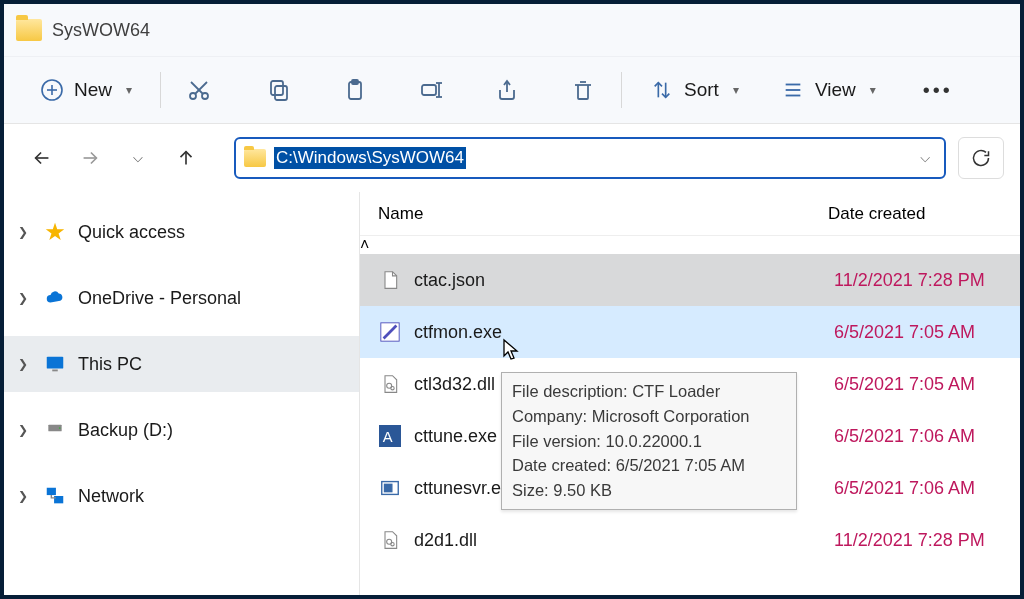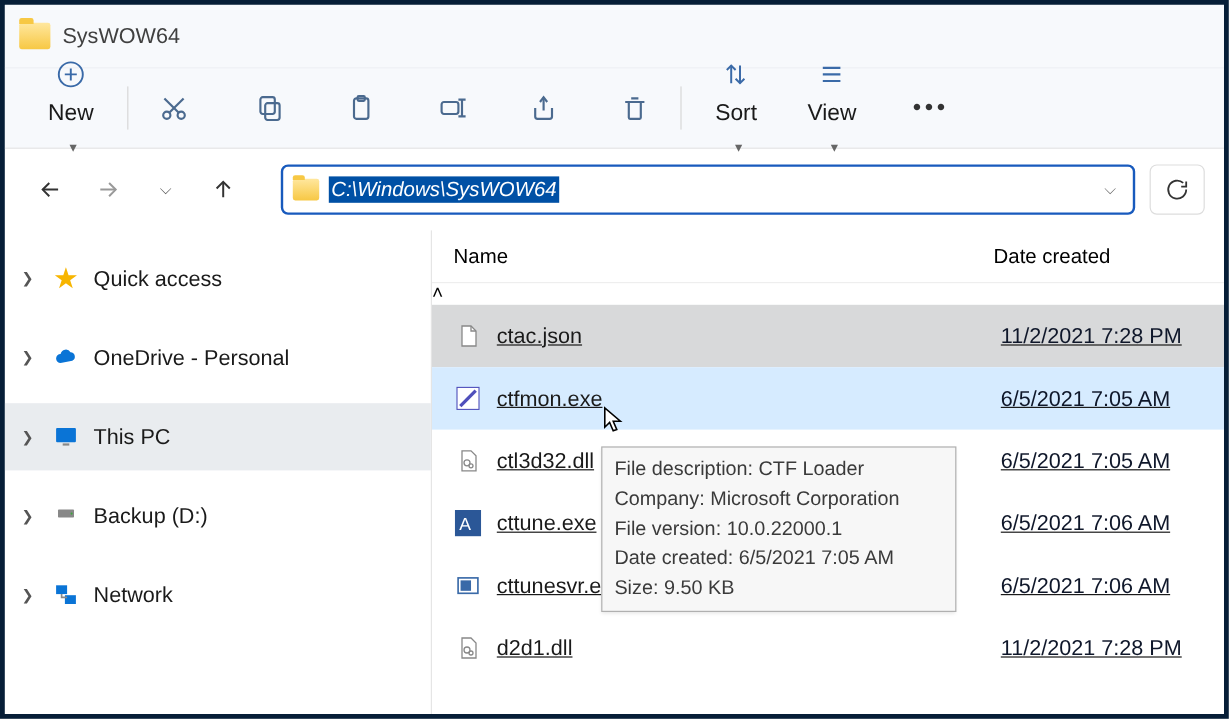--- a/index.html
+++ b/index.html
@@ -4,52 +4,52 @@
 <style>
   * { box-sizing: border-box; margin: 0; padding: 0; font-family: "Segoe UI", sans-serif; }
   body { width: 1024px; height: 599px; background: #fff; border: 4px solid #061e37; overflow: hidden; position: relative; }
   
   .titlebar { height: 52px; background: #f7f9fc; display: flex; align-items: center; padding: 0 12px; gap: 10px; }
   .folder-icon { width: 26px; height: 22px; background: linear-gradient(#ffe79e,#f7c844); border-radius: 2px; position: relative; }
   .folder-icon::before { content:""; position:absolute; top:-4px; left:0; width:12px; height:5px; background:#f7c844; border-radius:2px 2px 0 0; }
   .title-text { font-size: 18px; color: #404040; }
   
   .toolbar { height: 68px; background: #f7f9fc; border-bottom: 1px solid #e5e5e5; display: flex; align-items: center; padding: 0 24px; gap: 0; border-top: 1px solid #eef0f4;}
-  .tbtn { display: flex; align-items: center; gap: 10px; padding: 8px 12px; border-radius: 6px; color: #1a1a1a; font-size: 19px; cursor: default; background: transparent; border: none; flex-direction: column; }
+  .tbtn { display: flex; align-items: center; gap: 10px; padding: 8px 12px; border-radius: 6px; color: #1a1a1a; font-size: 19px; cursor: default; background: transparent; border: none; }
   .tbtn .ico { width: 24px; height: 24px; display: flex; align-items: center; justify-content: center; color: #1a5fb4; }
   .tsep { width: 1px; height: 36px; background: #d8d8d8; margin: 0 16px; }
   .ticon { width: 44px; height: 44px; display: flex; align-items: center; justify-content: center; color: #4b6a8f; border-radius: 6px; }
   .chev { font-size: 12px; color: #666; margin-left: 4px; }
   
   .navbar { height: 68px; display: flex; align-items: center; padding: 0 16px 0 20px; gap: 12px; }
   .navarrow { width: 36px; height: 36px; display: flex; align-items: center; justify-content: center; color: #333; border-radius: 4px; font-size: 18px;}
   .addrbox { flex: 1; height: 42px; border: 2px solid #185abd; border-radius: 6px; display: flex; align-items: center; padding: 0 8px; gap: 8px; background:#fff; position:relative;}
   .addr-folder { width: 22px; height: 18px; background: linear-gradient(#ffe79e,#f7c844); border-radius: 2px; position:relative; flex-shrink:0;}
   .addr-folder::before{content:"";position:absolute;top:-3px;left:0;width:10px;height:4px;background:#f7c844;border-radius:2px 2px 0 0;}
-  .addr-text { background: #0050a5; color: #fff; padding: 1px 2px; font-size: 17px; font-style: italic; }
+  .addr-text { background: #0050a5; color: #fff; padding: 1px 2px; font-size: 17px; }
   .addr-chev { margin-left: auto; color: #666; font-size: 13px; padding-right:6px;}
   .refresh { width: 46px; height: 42px; border: 1px solid #ddd; border-radius: 6px; display: flex; align-items: center; justify-content: center; color: #333; }
   .refresh svg{width:20px;height:20px;}
   
   .content { display: flex; height: calc(100% - 188px); }
   .sidebar { width: 356px; border-right: 1px solid #e5e5e5; padding-top: 12px; position:relative;}
   .sbitem { display: flex; align-items: center; height: 56px; padding-left: 10px; gap: 10px; font-size: 18px; color: #1a1a1a; }
   .sbitem.sel { background: #e9ecef; }
   .sbchev { width: 18px; text-align: center; color: #555; font-size: 12px; }
   .sbicon { width: 26px; height: 26px; display: flex; align-items: center; justify-content: center; }
   
   .filepane { flex: 1; overflow: hidden; }
   .fhead { display: flex; align-items: center; height: 44px; padding-left: 18px; color: #000000; font-size: 17px; border-bottom: 1px solid #eee;}
   .fhead .col1 { width: 450px; display:flex; align-items:center; gap:200px;}
-  .frow { display: flex; align-items: center; height: 52px; padding-left: 16px; font-size: 18px; color: #1a1a1a; text-decoration: underline; }
+  .frow { display: flex; align-items: center; height: 52px; padding-left: 16px; font-size: 18px; color: #1a1a1a; }
   .frow.sel1 { background: #d8d9da; }
   .frow.sel2 { background: #d6ebff; }
   .ficon { width: 28px; height: 28px; margin-right: 10px; display:flex;align-items:center;justify-content:center;}
   .fname { width: 420px; }
-  .fdate { color: #0f172a; font-size: 18px;}
+  .fdate { color: #be185d; font-size: 18px;}
   
   .tooltip { position: absolute; left: 497px; top: 368px; width: 296px; background: #f7f7f7; border: 1px solid #b0b0b0; padding: 6px 10px; font-size: 16.5px; color: #3a3a3a; line-height: 1.5; box-shadow: 0 2px 3px rgba(0,0,0,0.1);}
   .cursor { position: absolute; left: 498px; top: 334px; font-size: 20px; color:#000;}
   .cursor svg{width:20px;height:24px;}
   svg{display:block;}
 </style>
 </head>
 <body>
 
 <div class="titlebar">

